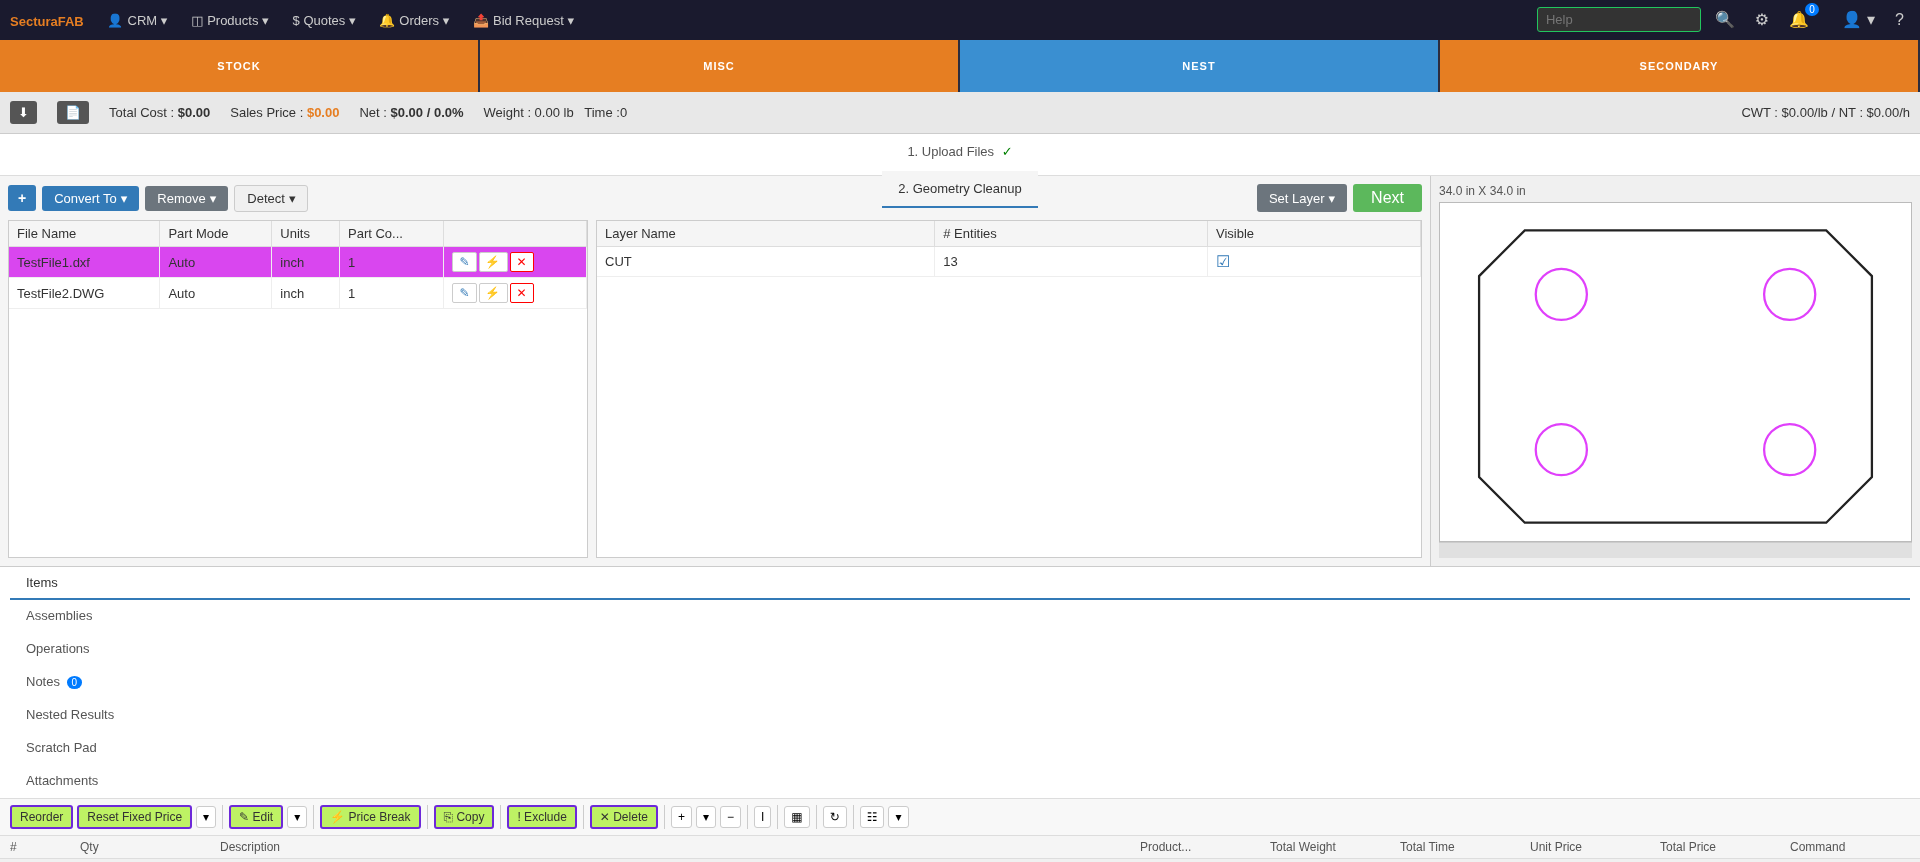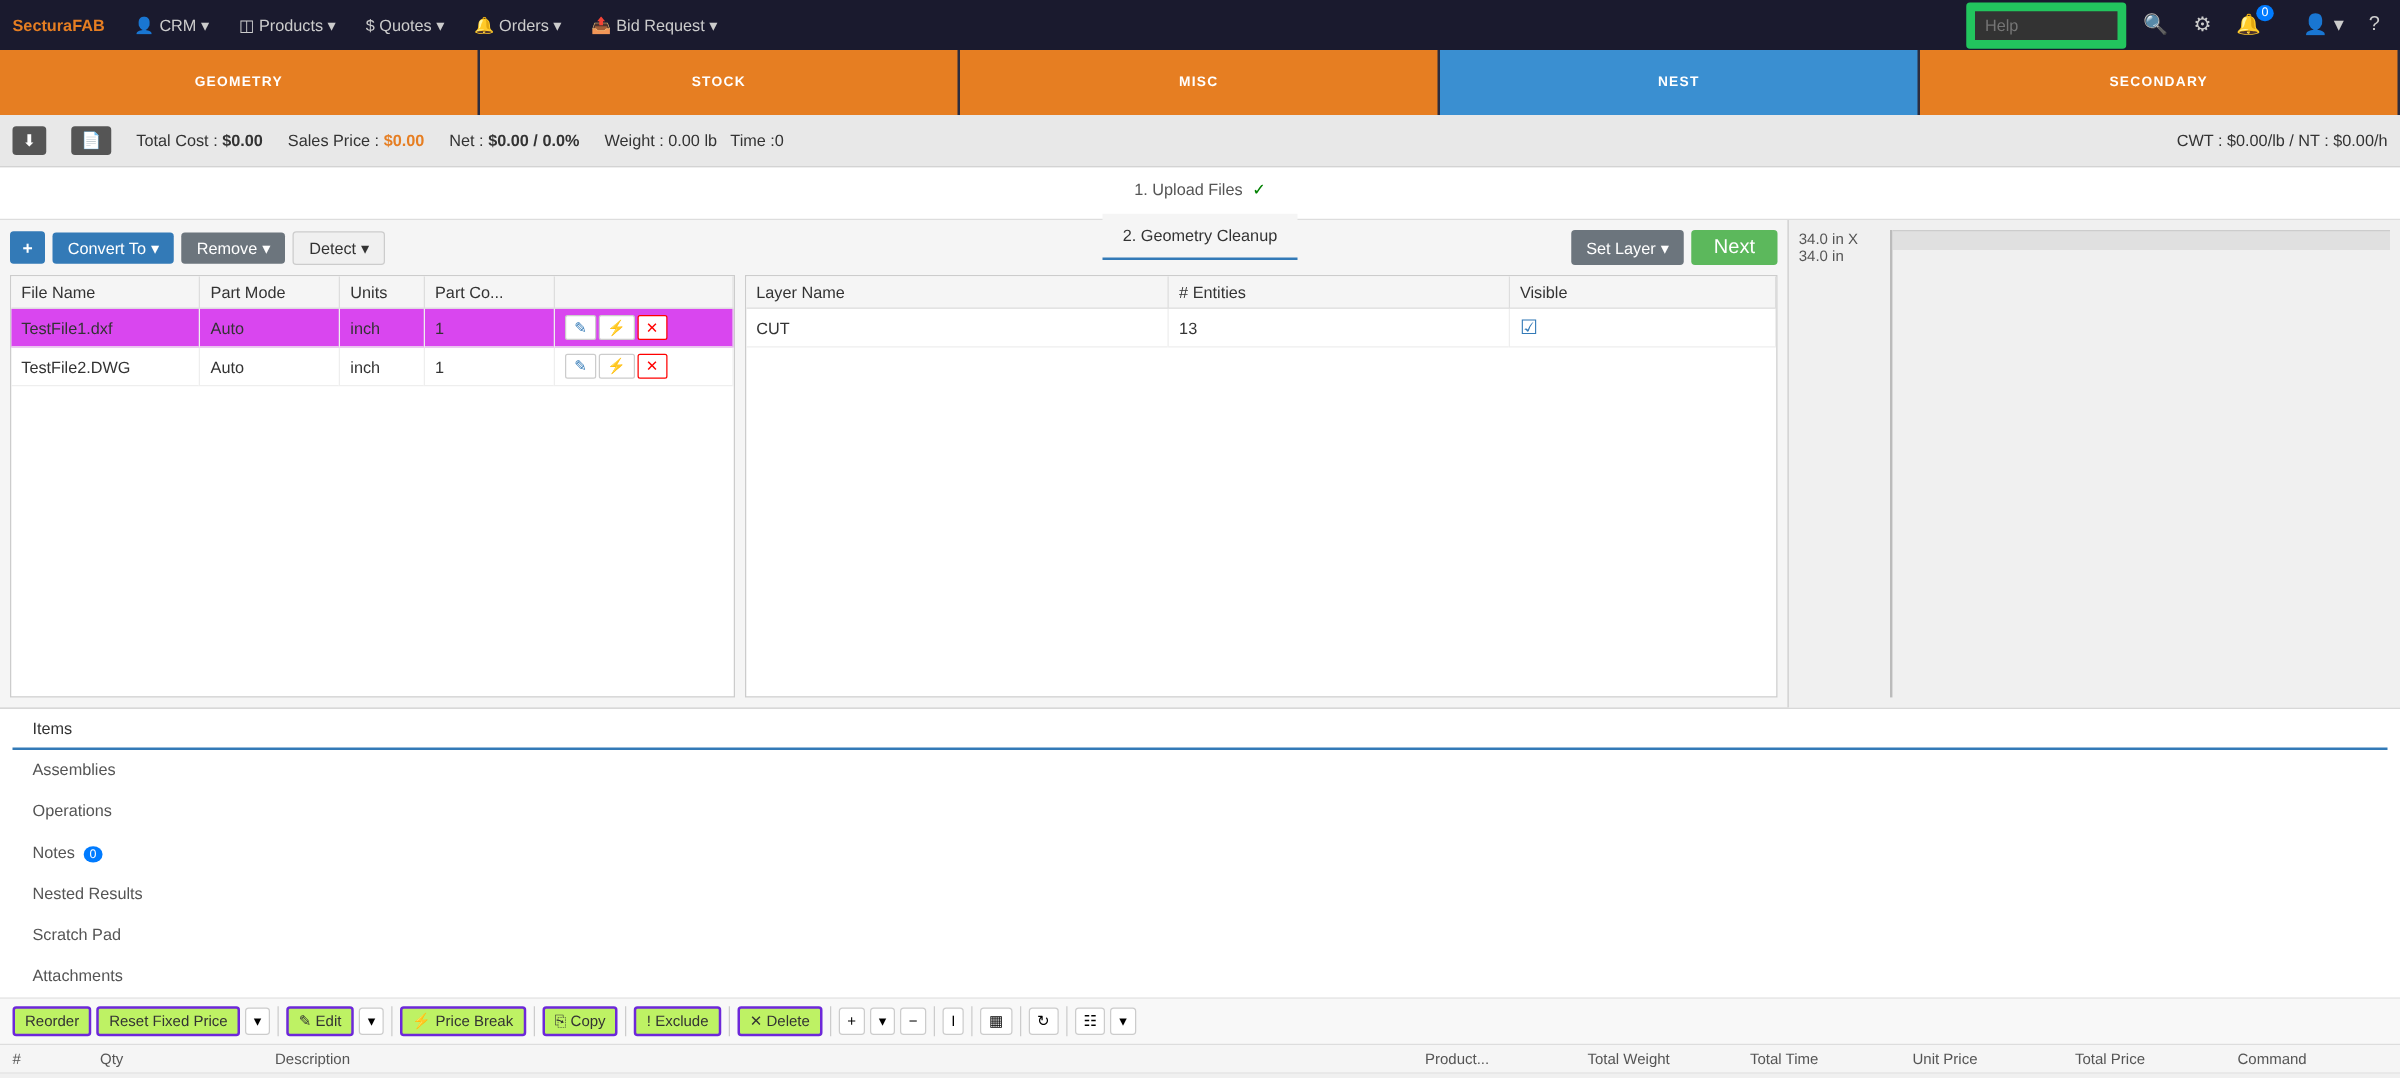--- a/index.html
+++ b/index.html
@@ -22,24 +22,24 @@
       padding: 0 10px;
       height: 52px;
       display: flex;
       align-items: center;
       cursor: pointer;
       font-size: 13px;
     }
     .nav-right { margin-left: auto; display: flex; align-items: center; gap: 8px; }
     .nav-search-box {
       background: #333;
-      border: 7px solid #22c55e;
+      border: 1px solid #22c55e;
       color: #ccc;
       padding: 4px 8px;
-      width: 128px;
+      width: 164px;
       border-radius: 3px;
     }
     .nav-icon { color: #ccc; cursor: pointer; font-size: 16px; padding: 4px 6px; }
     .nav-badge { background: #007bff; color: white; border-radius: 50%; font-size: 10px; padding: 1px 4px; position: relative; top: -6px; left: -4px; }
 
     
     .workflow-bar {
       background: #2c2c3e;
       display: flex;
       height: 52px;
@@ -174,20 +174,21 @@
     .act-btn.red { color: red; border-color: #f00; }
     .checkbox-checked { color: #337ab7; font-size: 16px; }
 
     
     .preview-panel {
       width: 490px;
       background: #f0f0f0;
       border-left: 1px solid #ccc;
       padding: 8px;
       display: flex;
+      flex-direction: column;
     }
     .preview-dim { font-size: 12px; color: #555; margin-bottom: 4px; }
     .preview-canvas {
       flex: 1;
       background: white;
       border: 1px solid #bbb;
       position: relative;
       overflow: hidden;
     }
     .preview-scrollbar {
@@ -263,23 +264,20 @@
     <input class="nav-search-box" type="text" placeholder="Help" style="">
     <span class="nav-icon">🔍</span>
     <span class="nav-icon">⚙</span>
     <span class="nav-icon">🔔<sup class="nav-badge">0</sup></span>
     <span class="nav-icon">👤 ▾</span>
     <span class="nav-icon">?</span>
   </div>
 </div>
 
 <div class="workflow-bar">
-  <div class="wf-tab">
-    <span class="wf-tab-label">GEOMETRY</span>
-  </div>
   <div class="wf-tab">
     <span class="wf-tab-label">STOCK</span>
   </div>
   <div class="wf-tab">
     <span class="wf-tab-label">MISC</span>
   </div>
   <div class="wf-tab active" style="background:#3a8fd1;">
     <span class="wf-tab-label">NEST</span>
   </div>
   <div class="wf-tab">

